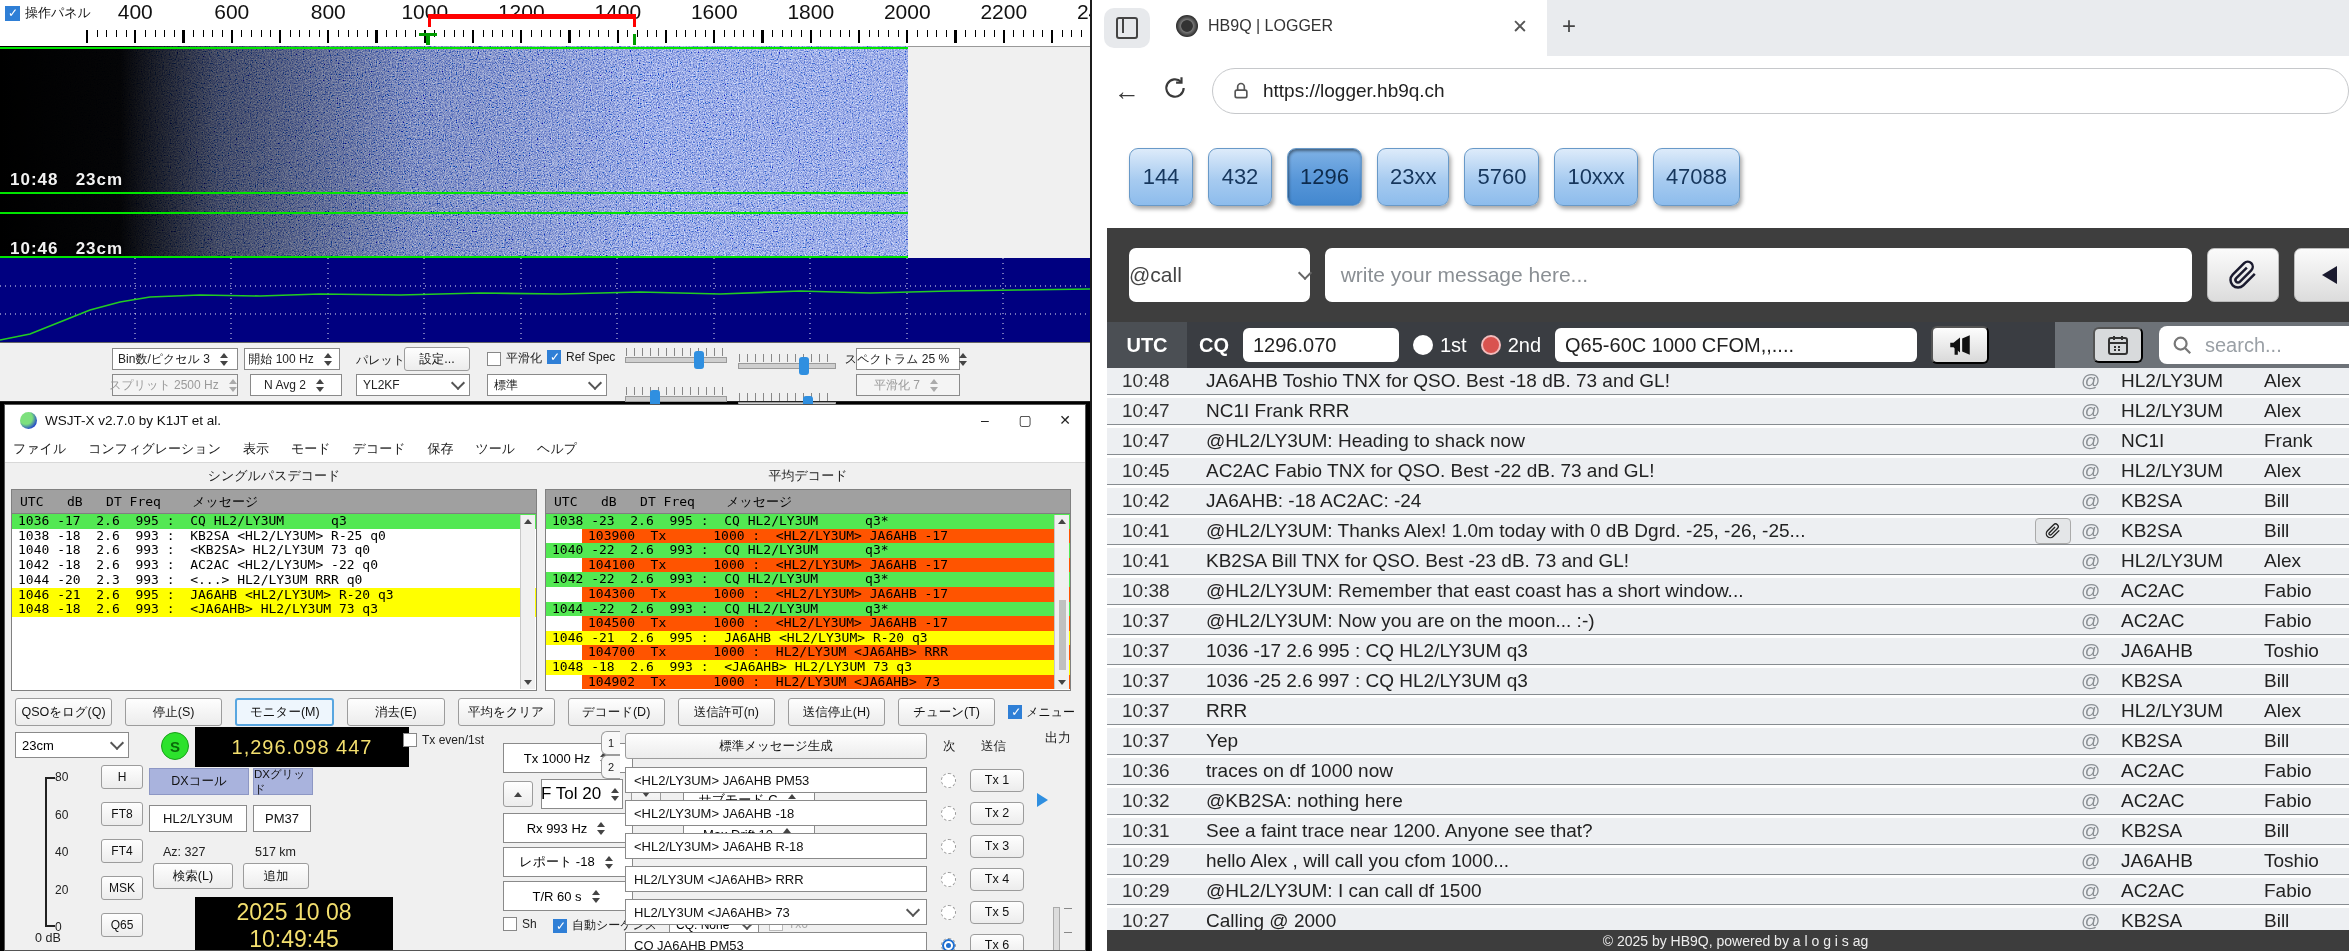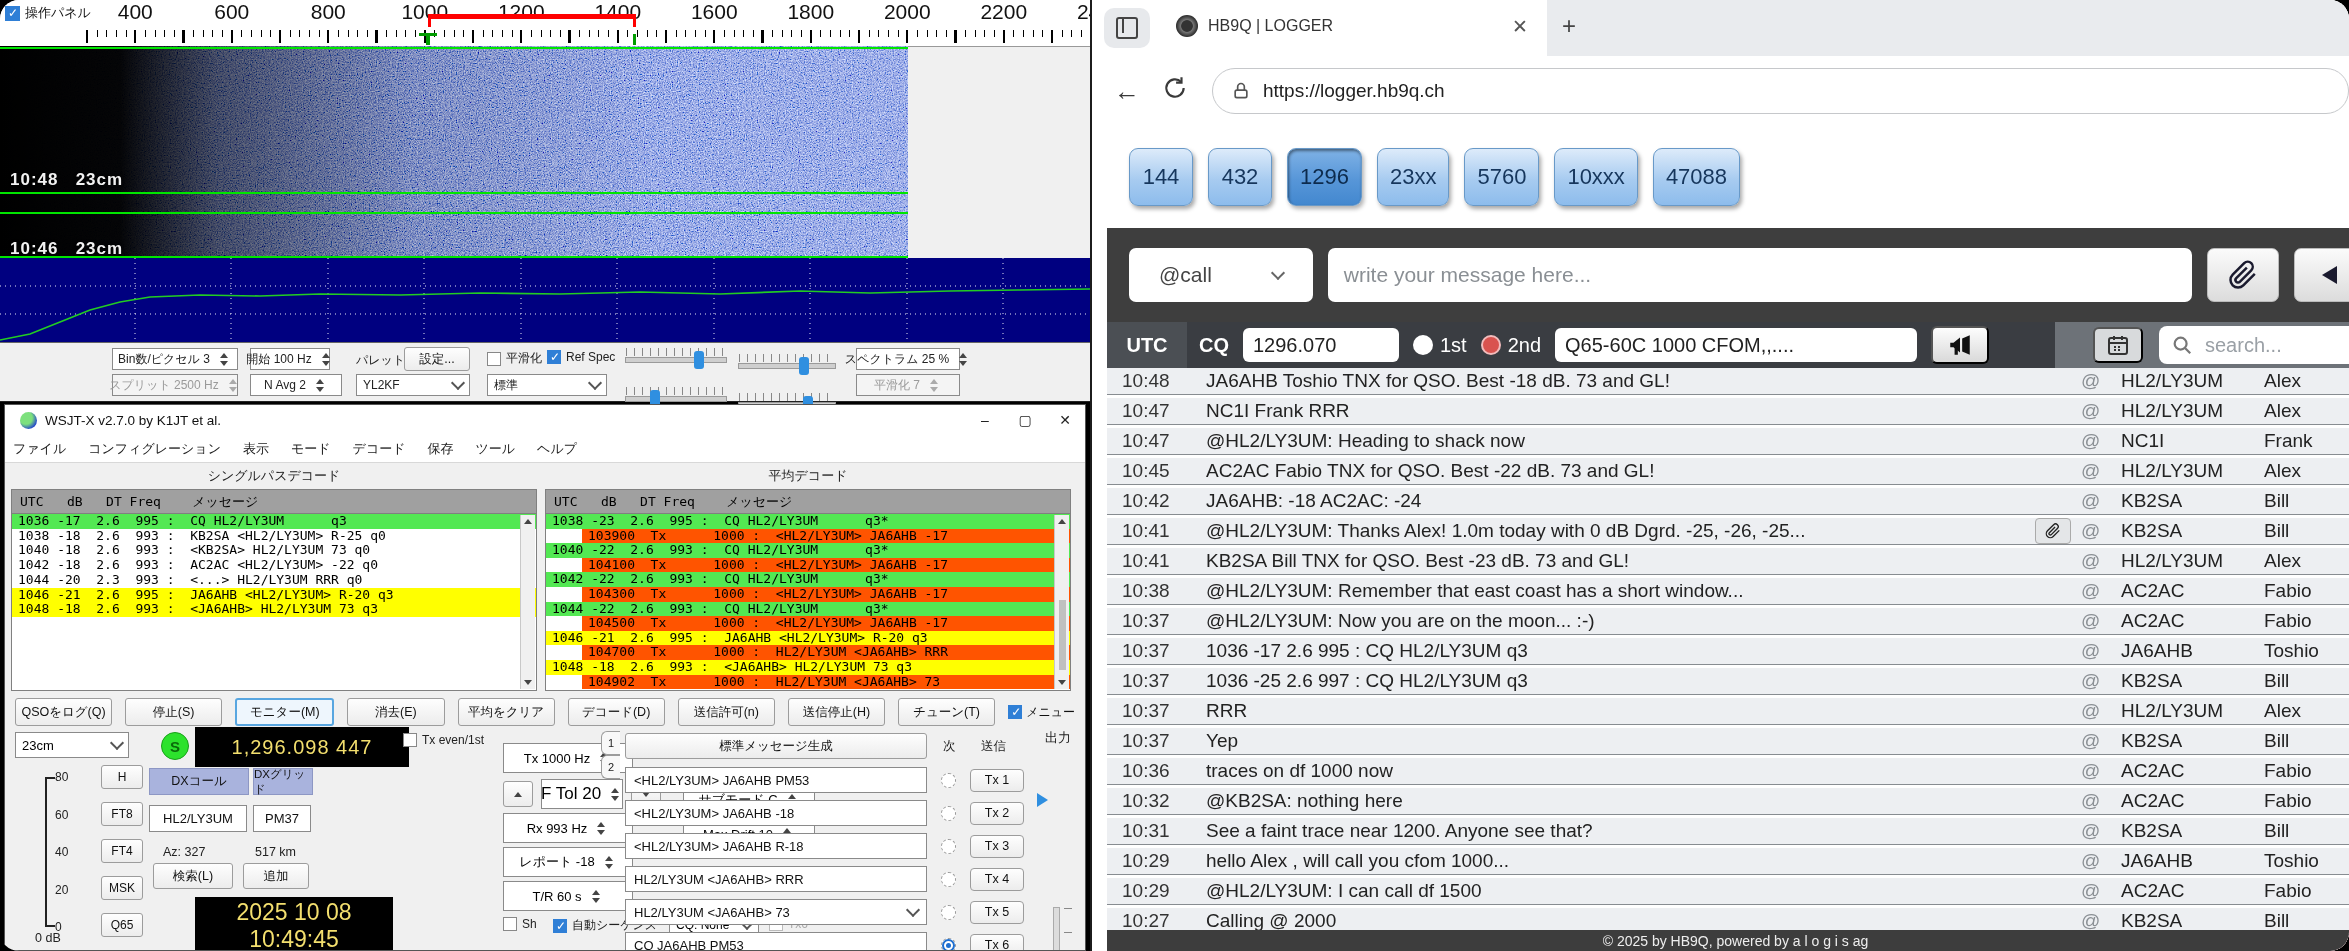--- a/index.html
+++ b/index.html
@@ -1,17 +1,17 @@
 <!DOCTYPE html>
 <html><head>
 <meta charset="utf-8">
 <style>
   html,body{margin:0;padding:0;background:#000;}
   #screen{position:relative;width:2349px;height:951px;overflow:hidden;background:#000;
-    font-family:"Liberation Sans",sans-serif;border-radius:19px;-webkit-font-smoothing:antialiased;}
+    font-family:"Liberation Sans",sans-serif;-webkit-font-smoothing:antialiased;}
   .abs{position:absolute;}
 
   
   #wf{left:0;top:0;width:1090px;height:400px;background:#f0f0f0;border-bottom:2px solid #222;}
   .wf-scale{left:0;top:0;width:1090px;height:46px;background:#fff;border-bottom:1px solid #999;overflow:hidden;}
   .panel-chk{left:5px;top:4px;display:flex;align-items:center;gap:5px;font-size:13px;color:#111;}
   .chk{width:15px;height:15px;border:1px solid #888;background:#fff;display:inline-block;box-sizing:border-box;position:relative;flex:none;}
   .chk.checked{background:#2f7fd6;border-color:#2f7fd6;}
   .chk.checked::after{content:"✓";color:#fff;font-size:12px;position:absolute;left:2px;top:-1px;}
   .scale-nums{left:87px;top:0px;display:flex;width:1062px;}
@@ -116,21 +116,21 @@
   .nav-ico{font-size:26px;color:#3a3a3a;margin-left:22px;}
   .urlbar{margin-left:24px;height:46px;flex:1;border:1.5px solid #c6c8cb;border-radius:23px;display:flex;align-items:center;padding:0 18px;box-sizing:border-box;gap:12px;}
   .url-text{font-size:19px;color:#222;}
   .page{left:15px;top:126px;width:100%;height:825px;background:#fca5a5;}
   .bandrow{left:0;top:0;width:100%;height:102px;background:#fff;display:flex;align-items:center;gap:15px;padding-left:22px;box-sizing:border-box;}
   .band-btn{min-width:64px;height:58px;padding:0 12px;border-radius:9px;box-sizing:border-box;
     background:linear-gradient(#ddebfa,#a7cbf0 55%,#8dbcec);border:1px solid #6899c8;box-shadow:2px 3px 4px rgba(0,0,0,.35);
     display:flex;align-items:center;justify-content:center;font-size:22px;color:#16365c;}
   .band-btn.active{background:linear-gradient(#7fb2e6,#5796d8 55%,#4388cf);color:#0d2b4d;box-shadow:1px 2px 3px rgba(0,0,0,.45) inset,2px 3px 4px rgba(0,0,0,.3);}
   .composebar{left:0;top:102px;width:100%;height:94px;background:#3e3e3e;display:flex;align-items:center;padding-left:22px;box-sizing:border-box;gap:15px;}
-  .at-select{width:192px;height:54px;background:#fff;border-radius:7px;display:flex;align-items:center;justify-content:space-between;padding:0 30px;box-sizing:border-box;font-size:21px;color:#444;}
+  .at-select{width:192px;height:54px;background:#fff;border-radius:7px;display:flex;align-items:center;justify-content:space-between;padding:0 0;box-sizing:border-box;font-size:21px;color:#444;}
   .msg-input{width:920px;height:54px;background:#fff;border-radius:7px;display:flex;align-items:center;padding:0 16px;box-sizing:border-box;font-size:21px;color:#8a8f94;}
   .ico-btn{width:72px;height:54px;border-radius:7px;background:linear-gradient(#fbfbfb,#dcdcdc);border:1px solid #bbb;
     display:flex;align-items:center;justify-content:center;box-sizing:border-box;flex:none;}
   .utcbar{left:0;top:196px;width:100%;height:46px;background:#6d7278;display:flex;align-items:stretch;}
   .utc-tab{width:80px;background:#4b4f54;color:#fff;font-size:20px;font-weight:bold;display:flex;align-items:center;justify-content:center;flex:none;}
   .cq-group{width:868px;background:#3a3d42;display:flex;align-items:center;gap:14px;padding-left:12px;box-sizing:border-box;flex:none;}
   .cq-lab{color:#fff;font-size:20px;font-weight:bold;}
   .cq-input{width:156px;height:34px;background:#fff;border-radius:6px;display:flex;align-items:center;padding:0 10px;font-size:20px;color:#222;box-sizing:border-box;}
   .radio-lab{display:flex;align-items:center;gap:7px;color:#fff;font-size:20px;}
   .radio-dot{width:20px;height:20px;border-radius:50%;background:#fff;flex:none;}
@@ -243,21 +243,21 @@
 
     <div class="wf-ctl abs">
 
       <div class="spin abs" style="left:112px;top:5px;width:126px;height:22px">
         <span>Bin数/ピクセル  3</span>
         <span class="updown">
             <i class="tri-up"></i>
             <i class="tri-dn"></i>
           </span>
       </div>
-      <div class="spin abs" style="left:250px;top:5px;width:80px;height:22px">
+      <div class="spin abs" style="left:244px;top:5px;width:96px;height:22px">
         <span>開始  100  Hz</span>
         <span class="updown">
             <i class="tri-up"></i>
             <i class="tri-dn"></i>
           </span>
       </div>
       <span class="ctl-lab abs" style="left:356px;top:9px">パレット</span>
       <div class="wbtn abs" style="left:404px;top:4px;width:66px;height:24px">
         <span>設定...</span>
       </div>

